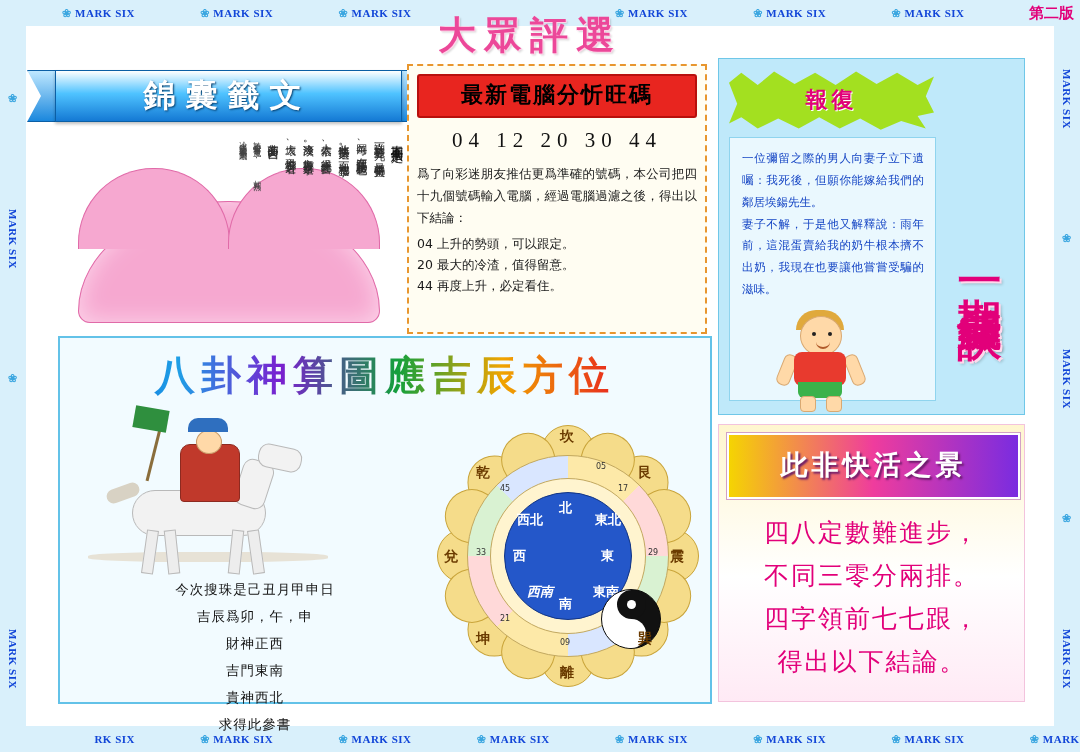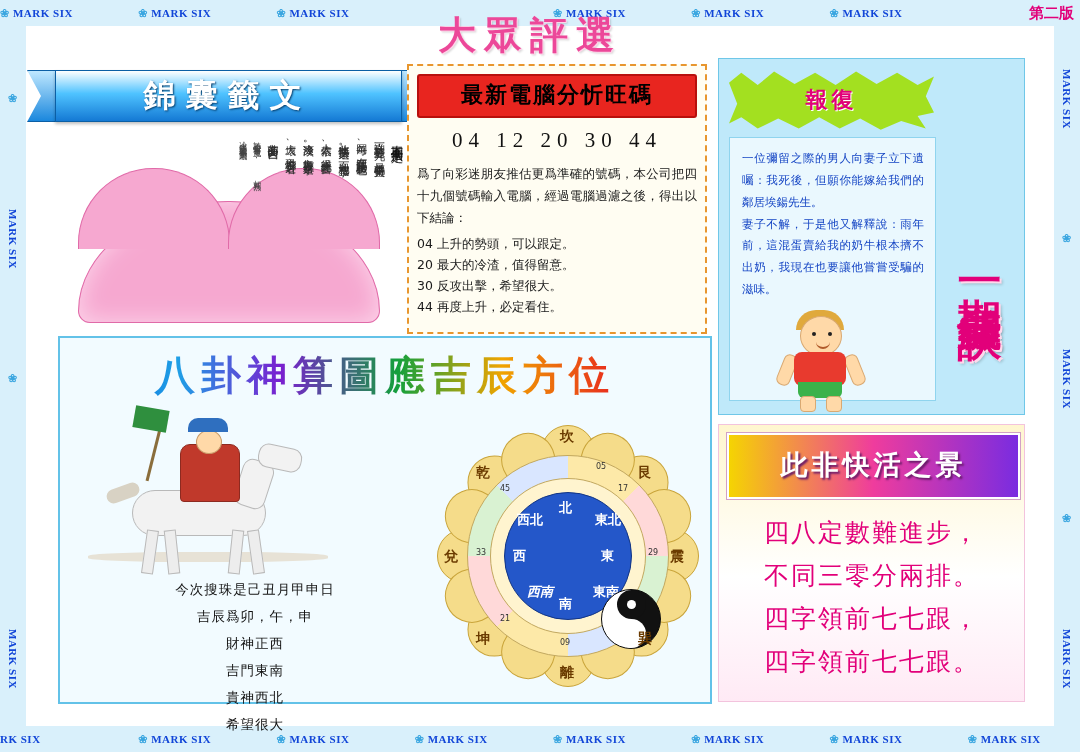--- a/index.html
+++ b/index.html
@@ -23,21 +23,21 @@
     letter-spacing:.5px;
     font-family:"Liberation Serif", serif;
     overflow:hidden;
     white-space:nowrap;
   }
   .strip-top{left:0;top:0;width:1080px;height:26px;line-height:26px;}
   .strip-bottom{left:0;bottom:0;width:1080px;height:26px;line-height:26px;}
   .strip-left{left:0;top:26px;width:26px;height:700px;}
   .strip-right{right:0;top:26px;width:26px;height:700px;}
   .strip-top .cell,.strip-bottom .cell{
-    display:inline-block;width:135px;text-align:left;
+    display:inline-block;width:135px;text-align:right;
   }
   .strip-left .vcell,.strip-right .vcell{
     display:block;width:26px;height:140px;text-align:center;
     writing-mode:vertical-rl;
     line-height:26px;
     padding-top:6px;
     box-sizing:border-box;
   }
   .flower{color:#3aa6e0;font-size:11px;}
 
@@ -383,21 +383,20 @@
     </div>
   </div>
 
   <div class="comp-panel">
     <div class="comp-head">最新電腦分忻旺碼</div>
     <div class="comp-nums">04  12  20  30  44</div>
     <div class="comp-body">爲了向彩迷朋友推估更爲準確的號碼，本公司把四十九個號碼輸入電腦，經過電腦過濾之後，得出以下結論：</div>
     <div class="comp-list">
       <div>04 上升的勢頭，可以跟定。</div>
       <div>20 最大的冷渣，值得留意。</div>
-      <div>30 反攻出擊，希望很大。</div>
       <div>44 再度上升，必定看住。</div>
     </div>
   </div>
 
   <div class="story-panel">
     <div class="burst">報復</div>
     <div class="story-inner">
       <div class="story-text">
         <div>一位彌留之際的男人向妻子立下遺囑：我死後，但願你能嫁給我們的鄰居埃鍚先生。</div>
         <div>妻子不解，于是他又解釋說：雨年前，這混蛋賣給我的奶牛根本擠不出奶，我現在也要讓他嘗嘗受騙的滋味。</div>
@@ -420,21 +419,21 @@
   </div>
 
   <div class="poem-panel">
     <div class="poem-head">
       <span>此非快活之景</span>
     </div>
     <div class="poem-lines">
       <div>四八定數難進步，</div>
       <div>不同三零分兩排。</div>
       <div>四字領前七七跟，</div>
-      <div>四字領前七七跟。</div>
+      <div>得出以下結論。</div>
     </div>
   </div>
 
   <div class="bagua-panel">
     <div class="bagua-title">八卦神算圖應吉辰方位</div>
 
     <div class="horse">
       <div class="ground"></div>
       <div class="tail"></div>
       <div class="body"></div>
@@ -450,21 +449,21 @@
       <div class="rider-head"></div>
       <div class="hat"></div>
     </div>
 
     <div class="luck-lines">
       <div>今次搜珠是己丑月甲申日</div>
       <div>吉辰爲卯，午，申</div>
       <div>財神正西</div>
       <div>吉門東南</div>
       <div>貴神西北</div>
-      <div>希望很大</div>
+      <div>求得此參書</div>
     </div>
 
     <div class="wheel">
       <div class="petal" style="transform:translate(0,-104px)"></div>
       <div class="petal" style="transform:rotate(45deg) translate(0,-104px)"></div>
       <div class="petal" style="transform:rotate(90deg) translate(0,-104px)"></div>
       <div class="petal" style="transform:rotate(135deg) translate(0,-104px)"></div>
       <div class="petal" style="transform:rotate(180deg) translate(0,-104px)"></div>
       <div class="petal" style="transform:rotate(225deg) translate(0,-104px)"></div>
       <div class="petal" style="transform:rotate(270deg) translate(0,-104px)"></div>

